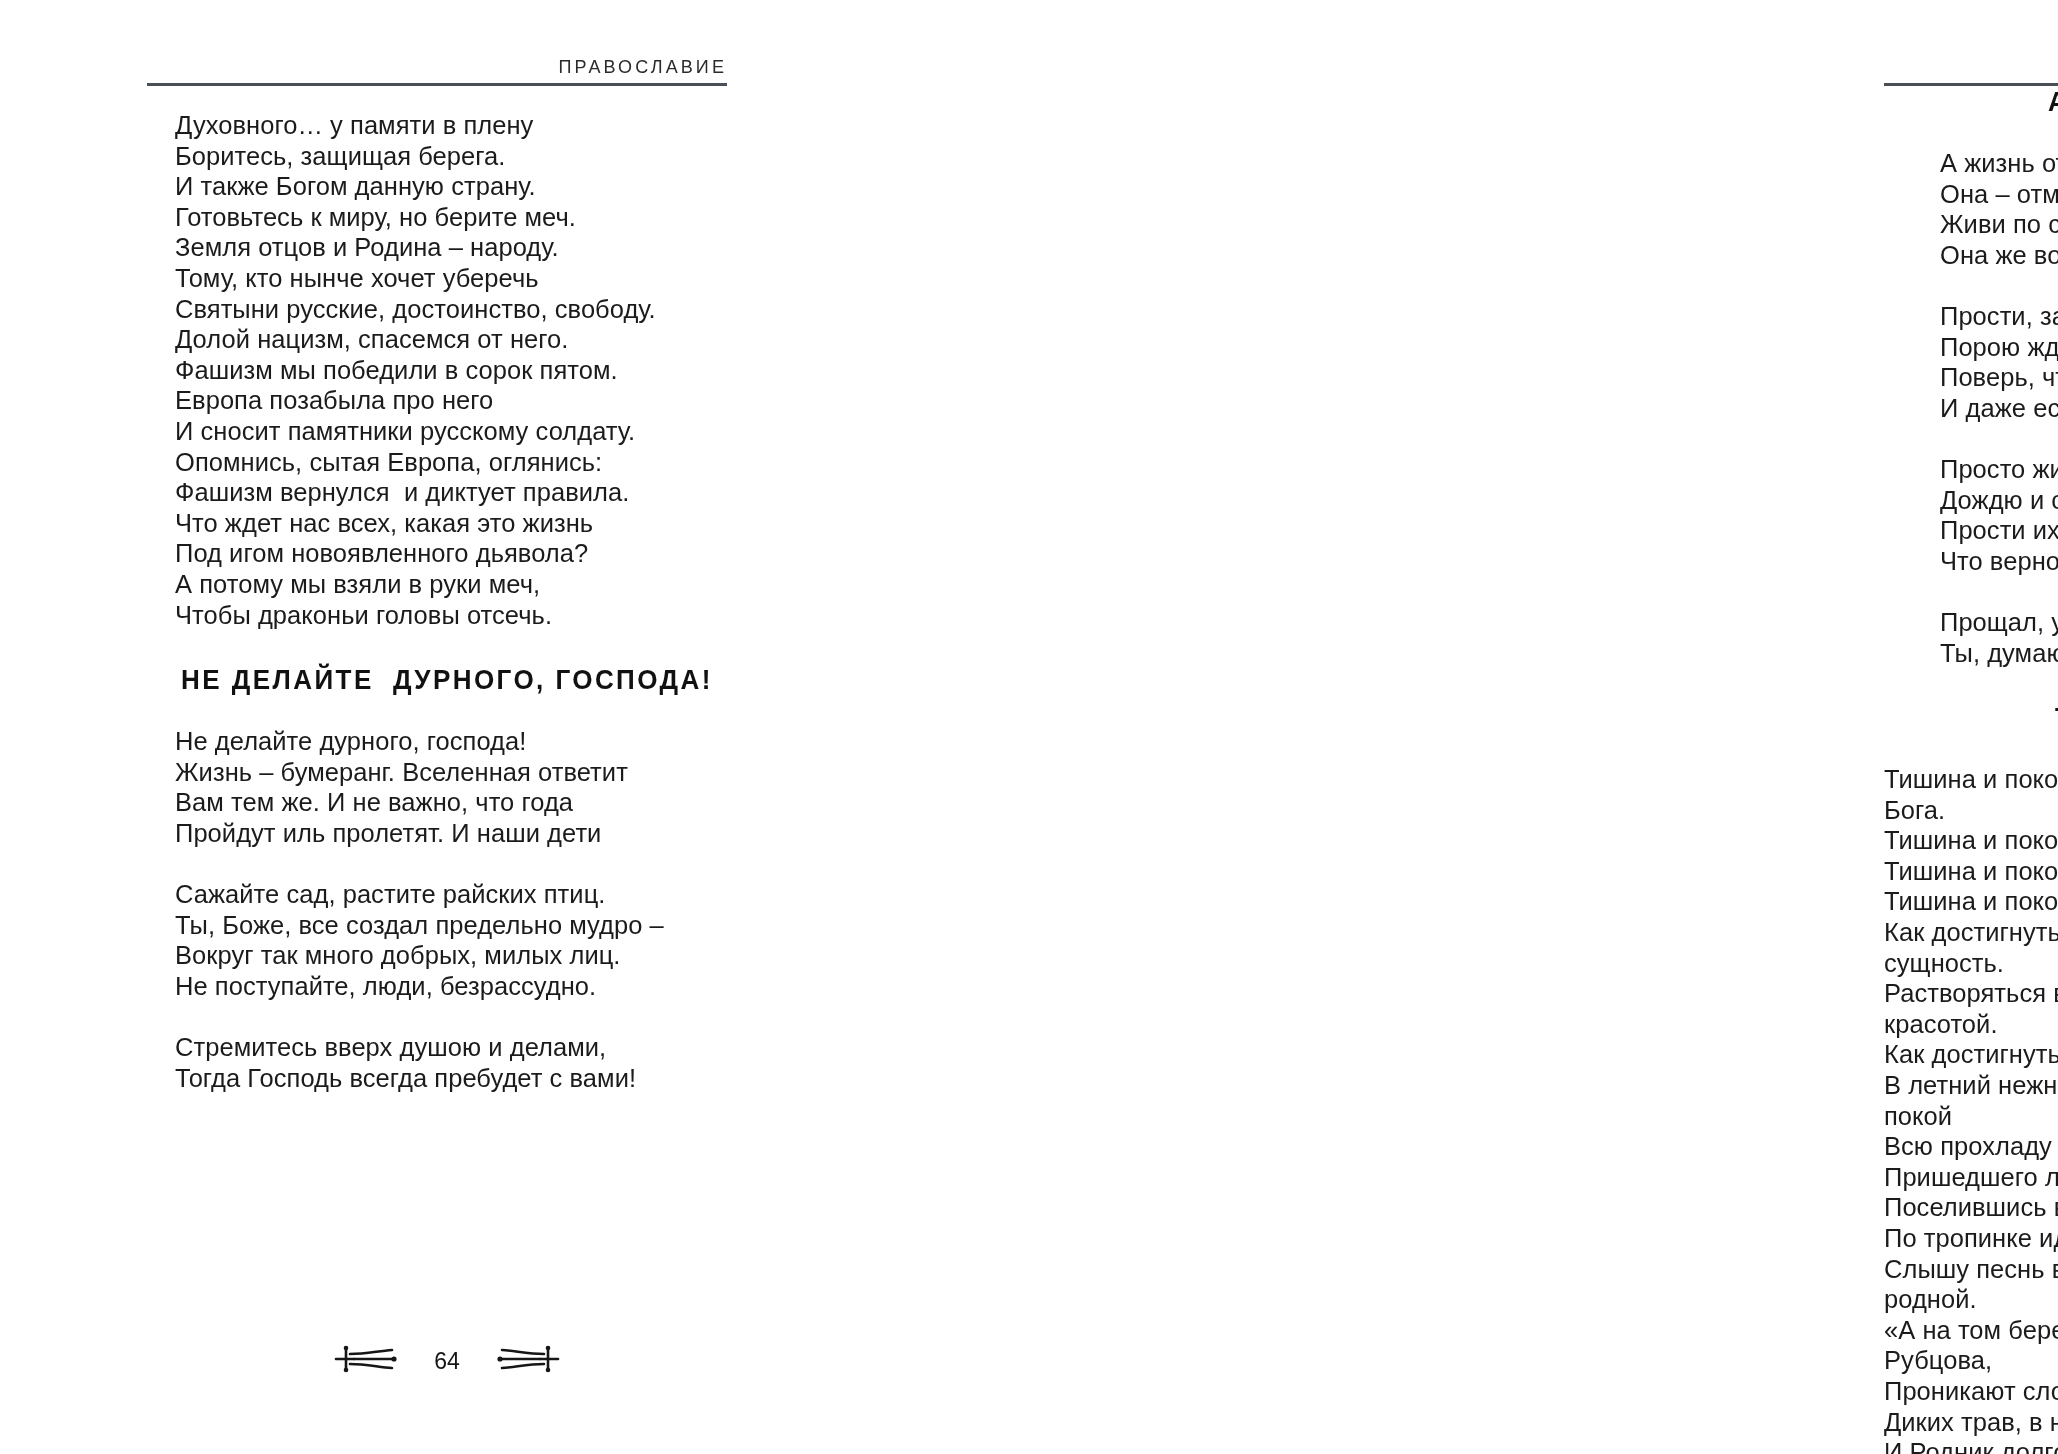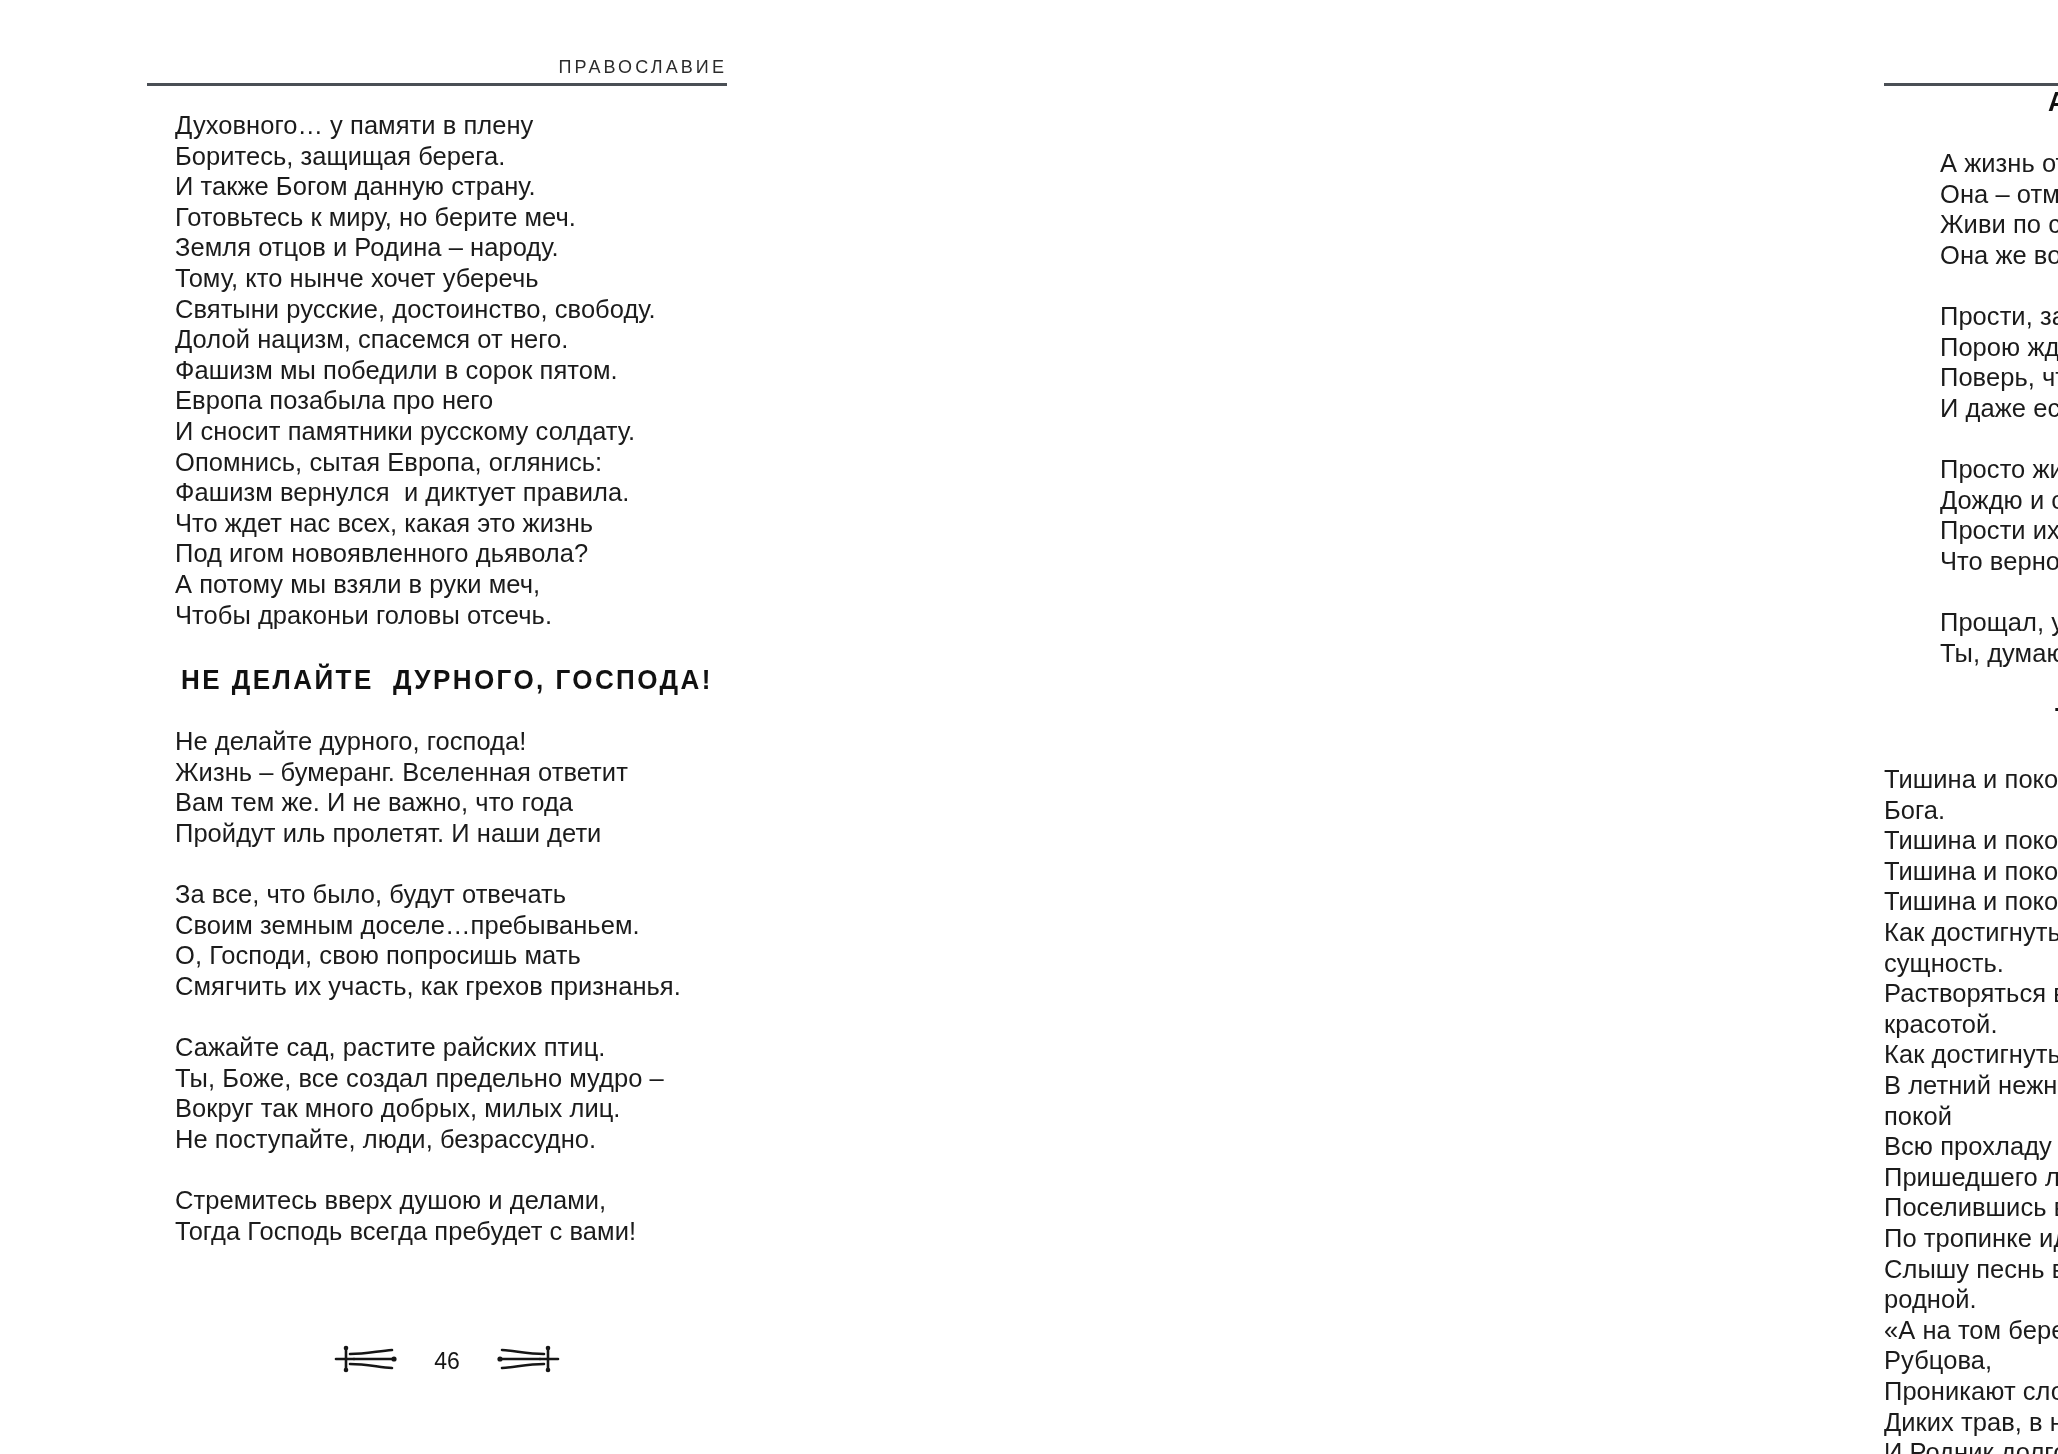--- a/index.html
+++ b/index.html
@@ -156,24 +156,20 @@
 А потому мы взяли в руки меч,
 Чтобы драконьи головы отсечь.</div>
 
       <div class="section-title title-left title-gap-before title-gap-after">НЕ ДЕЛАЙТЕ  ДУРНОГО, ГОСПОДА!</div>
 
       <div class="stanza indent-28">Не делайте дурного, господа!
 Жизнь – бумеранг. Вселенная ответит
 Вам тем же. И не важно, что года
 Пройдут иль пролетят. И наши дети</div>
 
-      <div class="stanza indent-28">За все, что было, будут отвечать
-Своим земным доселе…пребываньем.
-О, Господи, свою попросишь мать
-Смягчить их участь, как грехов признанья.</div>
 
 
       <div class="stanza indent-28">Сажайте сад, растите райских птиц.
 Ты, Боже, все создал предельно мудро –
 Вокруг так много добрых, милых лиц.
 Не поступайте, люди, безрассудно.</div>
 
       <div class="stanza indent-28">Стремитесь вверх душою и делами,
 Тогда Господь всегда пребудет с вами!</div>
 
@@ -187,21 +183,21 @@
             <path d="M14 4 V26"></path>
             <path d="M18 10 C34 10 46 7 60 6"></path>
             <path d="M18 20 C34 20 46 23 60 24"></path>
             <path d="M22 15 H62"></path>
           </g>
           <circle cx="14" cy="4" r="2.3" fill="#161616"></circle>
           <circle cx="14" cy="26" r="2.3" fill="#161616"></circle>
           <circle cx="62" cy="15" r="2.6" fill="#161616"></circle>
         </svg>
       </span>
-      <span class="folio">46</span>
+      <span class="folio">64</span>
       <span class="ornament flip">
         <svg width="86" height="30" viewBox="0 0 86 30" xmlns="http://www.w3.org/2000/svg">
           <g fill="none" stroke="#161616" stroke-width="2.6" stroke-linecap="round">
             <path d="M4 15 H22"></path>
             <path d="M14 4 V26"></path>
             <path d="M18 10 C34 10 46 7 60 6"></path>
             <path d="M18 20 C34 20 46 23 60 24"></path>
             <path d="M22 15 H62"></path>
           </g>
           <circle cx="14" cy="4" r="2.3" fill="#161616"></circle>

